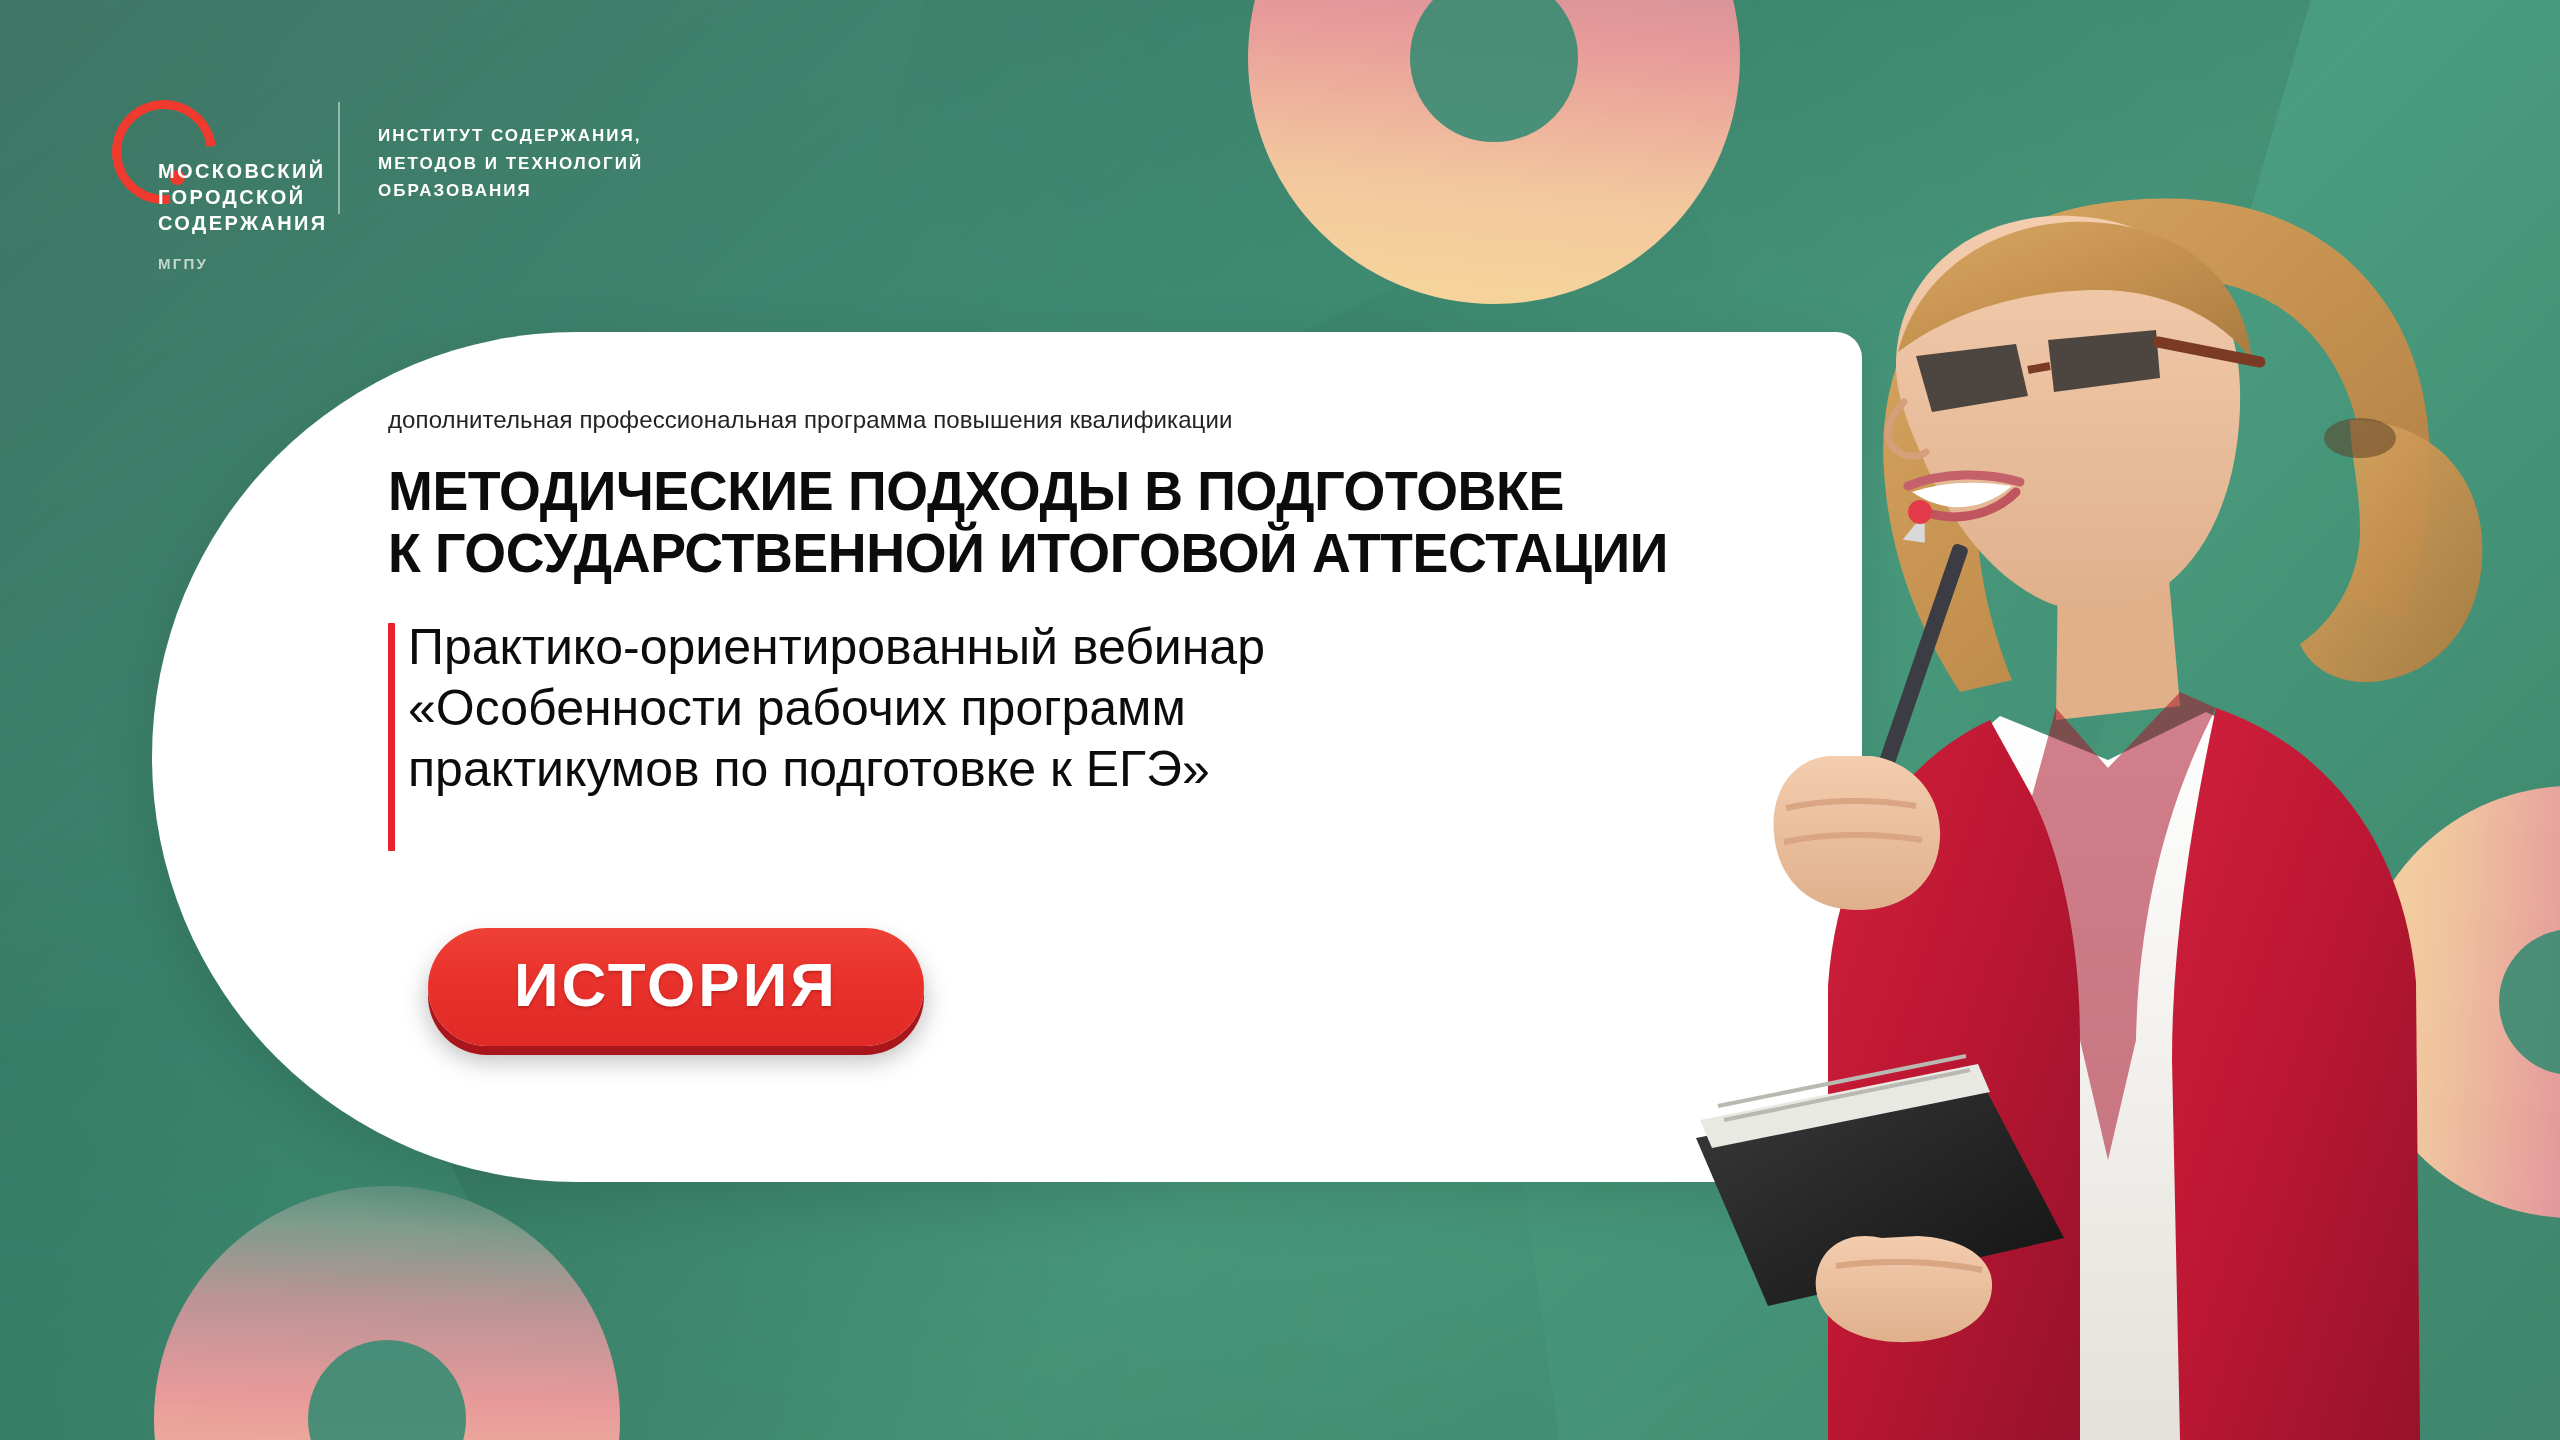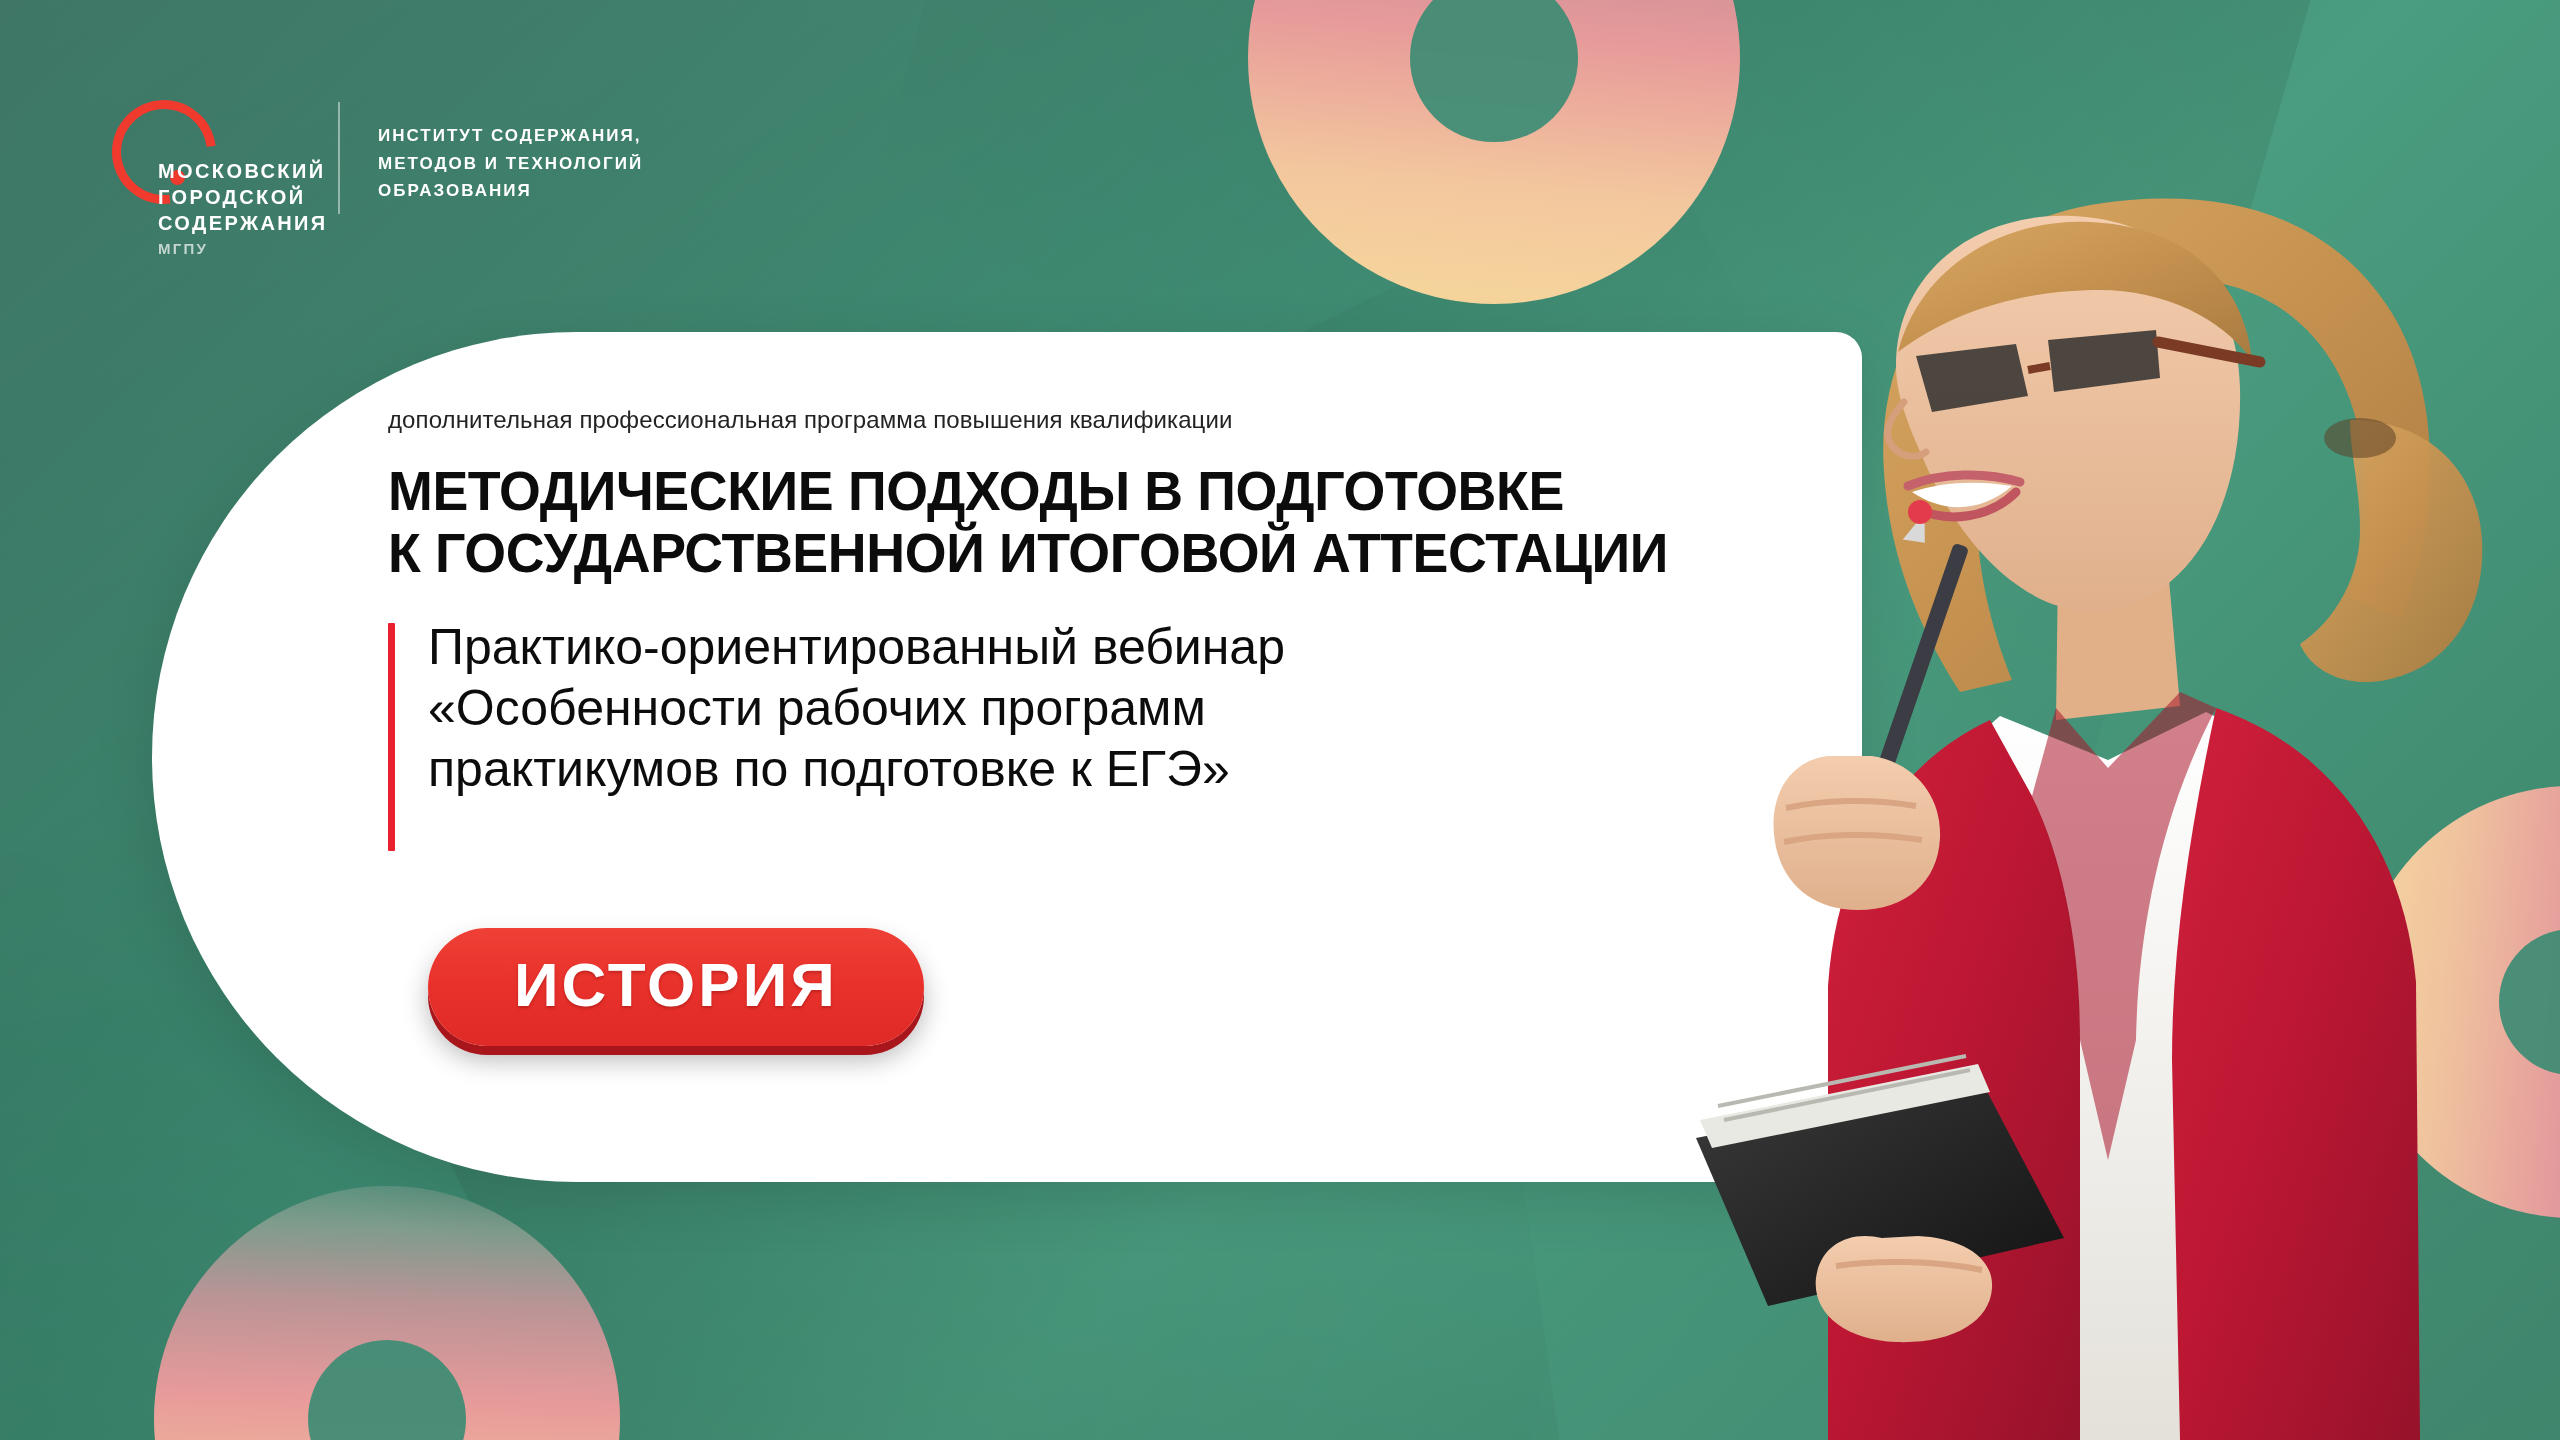--- a/index.html
+++ b/index.html
@@ -94,21 +94,21 @@
     border-radius:50%;background:#f03a2e;
   }
   .logo-words{
     position:absolute;left:48px;top:62px;
     color:#ffffff;
     font-size:20px;font-weight:700;letter-spacing:2.4px;line-height:1.30;
     white-space:nowrap;
   }
   .logo-words .sub{
     display:block;color:#c2d5ce;font-size:15px;letter-spacing:2.2px;
-    font-weight:700;margin-top:3px;
+    font-weight:700;margin-top:18px;
   }
   .logo-divider{
     width:2px;height:112px;margin:6px 38px 0 30px;
     background:rgba(255,255,255,.45);
   }
   .logo-inst{
     color:#ffffff;font-size:17px;font-weight:700;
     letter-spacing:2.0px;line-height:1.62;margin-top:26px;
     white-space:pre-line;
   }
@@ -122,21 +122,21 @@
   .headline{
     color:#0c0c0c;
     font-size:56px;font-weight:700;line-height:1.10;
     letter-spacing:-.4px;
     margin:0 0 34px 0;
     white-space:pre-line;
     transform:scaleX(.96);transform-origin:left center;
   }
   .subblock{
     position:relative;
-    padding-left:40px;
+    padding-left:20px;
     margin-top:12px;
   }
   .accent-bar{
     position:absolute;left:0;top:6px;width:7px;height:228px;
     background:#e8212c;border-radius:1px;
   }
   .subtitle{
     color:#0c0c0c;
     font-size:50px;font-weight:400;line-height:1.22;
     margin:0;white-space:pre-line;

